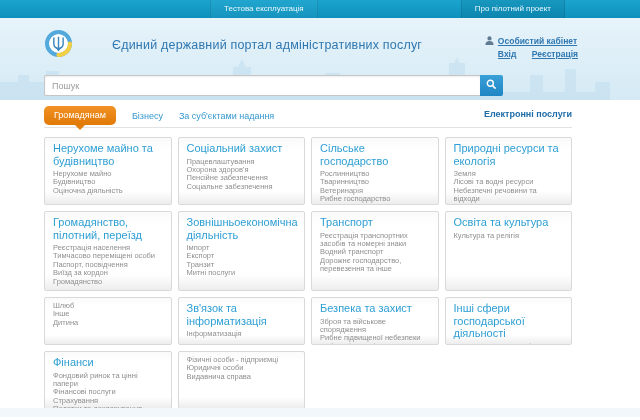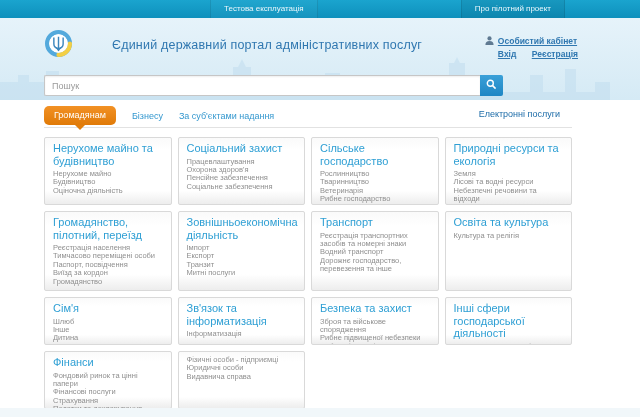--- a/index.html
+++ b/index.html
@@ -91,22 +91,22 @@
     background:linear-gradient(#f29124, #e07a08);
     color:#fff; padding:0 10px; line-height:19px; height:19px;
     border-radius:5px; position:relative;
   }
   .tab-active::after {
     content:""; position:absolute; left:50%; bottom:-5px; margin-left:-5px;
     border-left:5px solid transparent; border-right:5px solid transparent;
     border-top:5px solid #e27d0a;
   }
   .eservices {
-    position:absolute; right:12px; top:5px;
-    font-size:9px; font-weight:normal; color:#1d6ca8;
+    position:absolute; right:0; top:5px;
+    font-size:9px; font-weight:bold; color:#1d6ca8;
   }
 
   
   .grid {
     margin:9px 68px 0 44px; width:528px;
     display:grid;
     grid-template-columns:repeat(4, 1fr);
     grid-template-rows:68px 80px 48px 58px;
     gap:6px;
   }
@@ -241,21 +241,20 @@
       <a href="#" class="card-title">Транспорт</a>
       <a href="#" class="card-item">Реєстрація транспортних засобів та номерні знаки</a>
       <a href="#" class="card-item">Водний транспорт</a>
       <a href="#" class="card-item">Дорожнє господарство, перевезення та інше</a>
     </div>
     <div class="card">
       <a href="#" class="card-title">Освіта та культура</a>
       <a href="#" class="card-item">Культура та релігія</a>
     </div>
     <div class="card">
-      <a href="#" class="card-title">Сім'я</a>
       <a href="#" class="card-item">Шлюб</a>
       <a href="#" class="card-item">Інше</a>
       <a href="#" class="card-item">Дитина</a>
     </div>
     <div class="card">
       <a href="#" class="card-title">Зв'язок та інформатизація</a>
       <a href="#" class="card-item">Інформатизація</a>
     </div>
     <div class="card">
       <a href="#" class="card-title">Безпека та захист</a>

